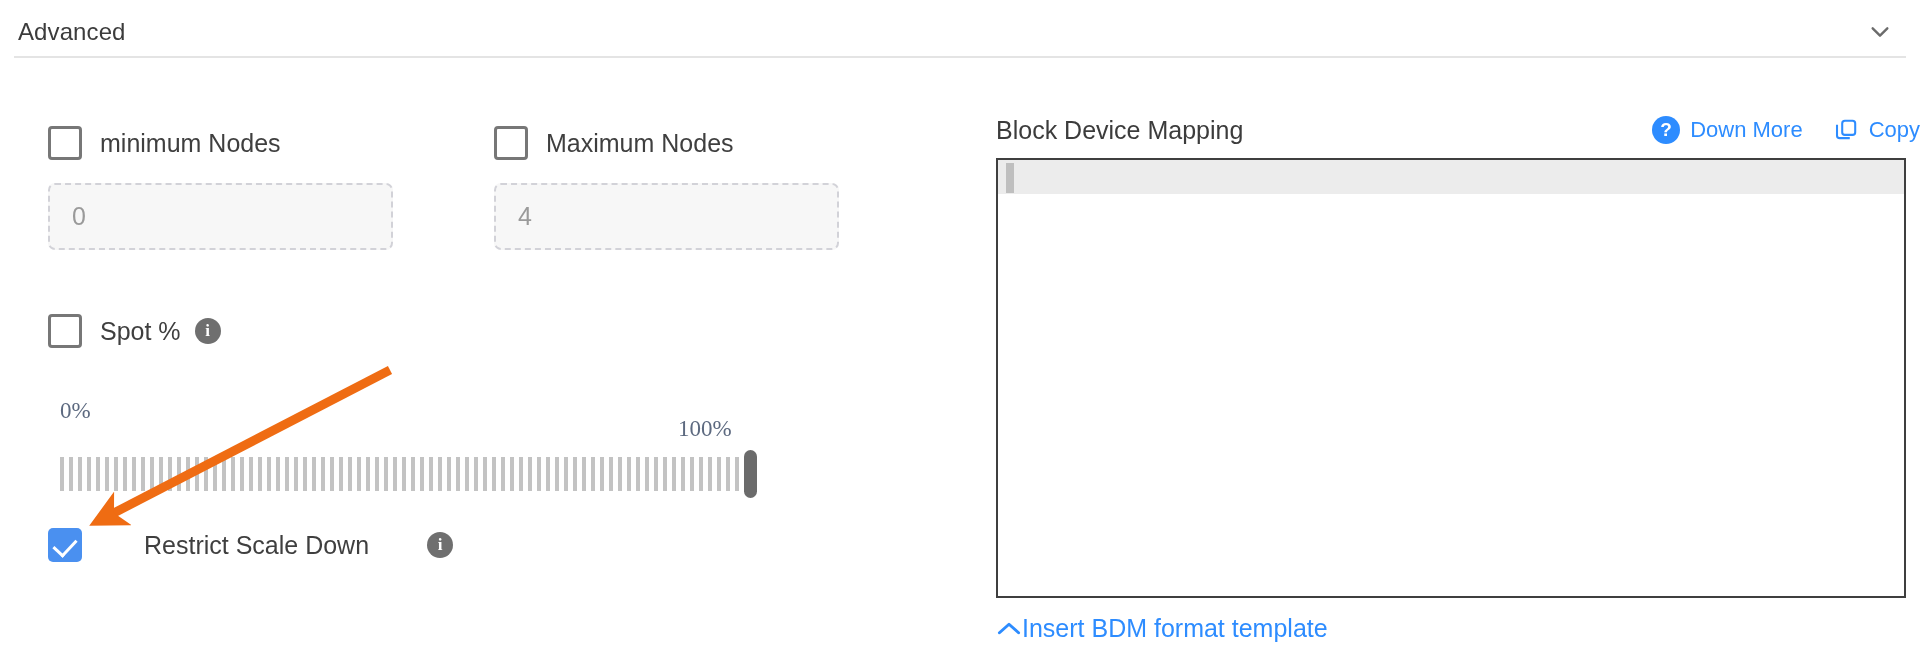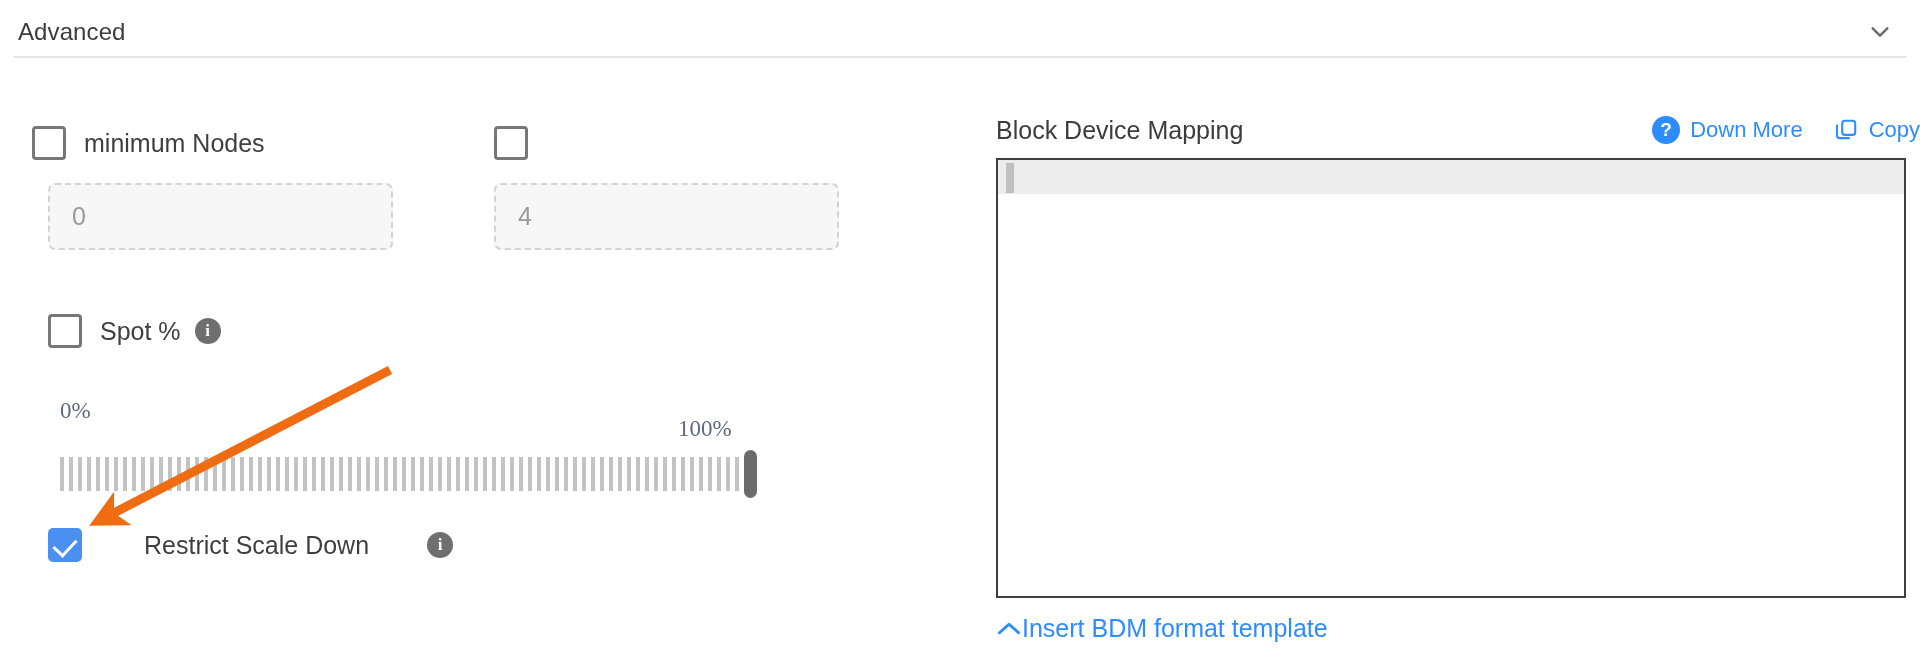--- a/index.html
+++ b/index.html
@@ -250,28 +250,29 @@
     <div class="collapse-btn">
       <svg class="chev-down" viewBox="0 0 24 24" fill="none" stroke="#6b6b6b" stroke-width="2.6" stroke-linecap="round" stroke-linejoin="round">
           <polyline points="4,8 12,16 20,8"></polyline>
         </svg>
     </div>
   </div>
   <div class="divider"></div>
 
   <div class="left-pane">
 
-    <div class="cb-row" style="left:32px; top:68px;">
+    <div class="cb-row" style="left:48px; top:68px;">
       <div class="checkbox"></div>
       <span class="cb-label">minimum Nodes</span>
     </div>
     <div class="num-input" style="left:48px; top:125px; width:345px; height:67px;">0</div>
 
     <div class="cb-row" style="left:494px; top:68px;">
       <div class="checkbox"></div>
+      <span class="cb-label">Maximum Nodes</span>
     </div>
     <div class="num-input" style="left:494px; top:125px; width:345px; height:67px;">4</div>
 
     <div class="cb-row" style="left:48px; top:256px;">
       <div class="checkbox"></div>
       <span class="cb-label">Spot %</span>
       <span class="info-icon">i</span>
     </div>
 
     <div class="slider-wrap" style="left:60px; top:340px; width:760px; height:120px;">

